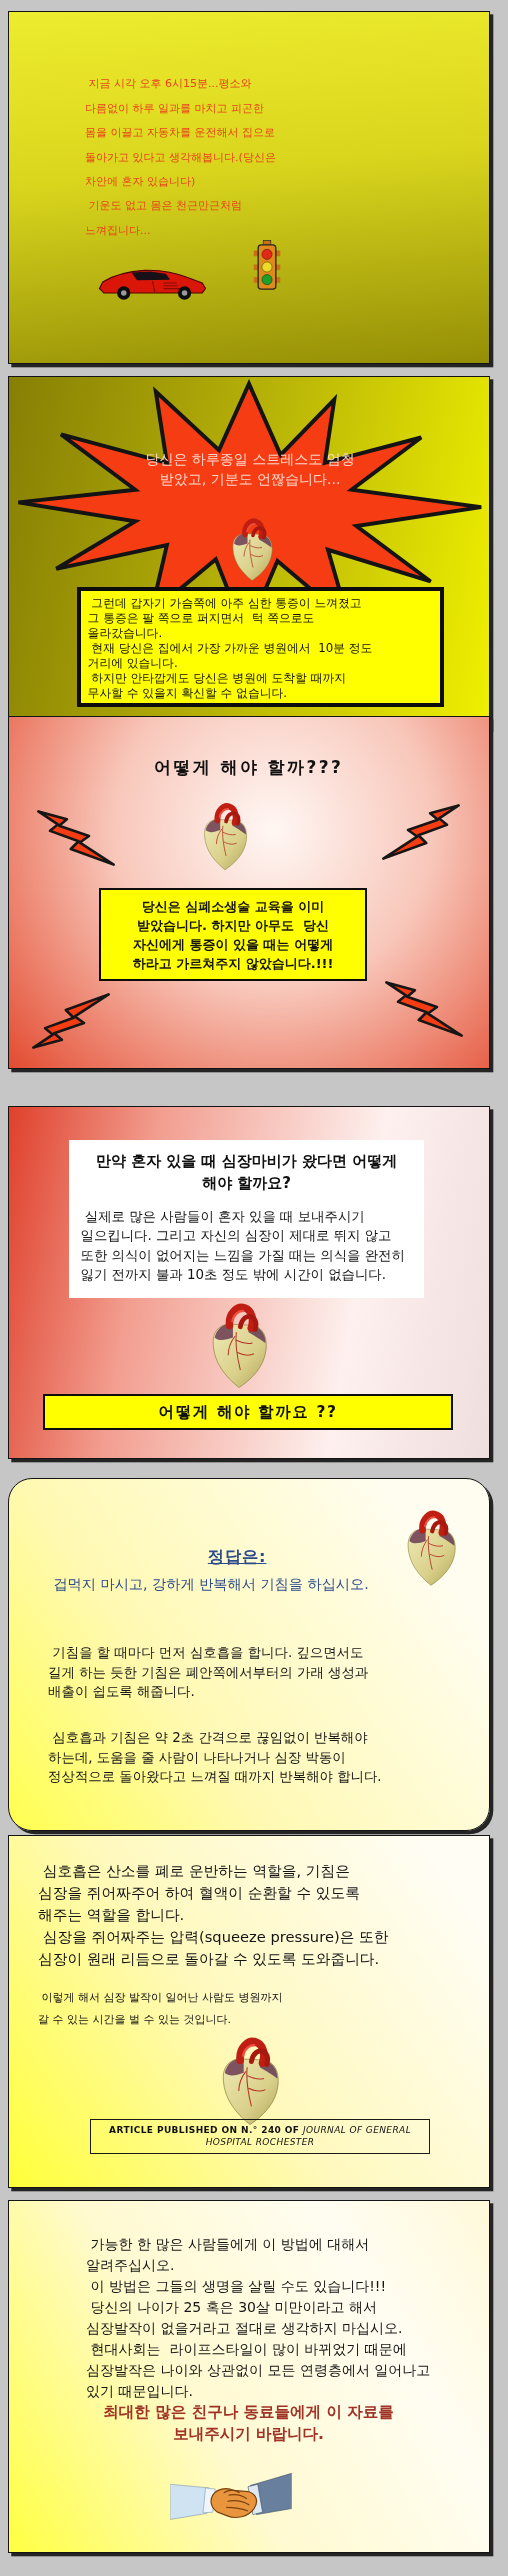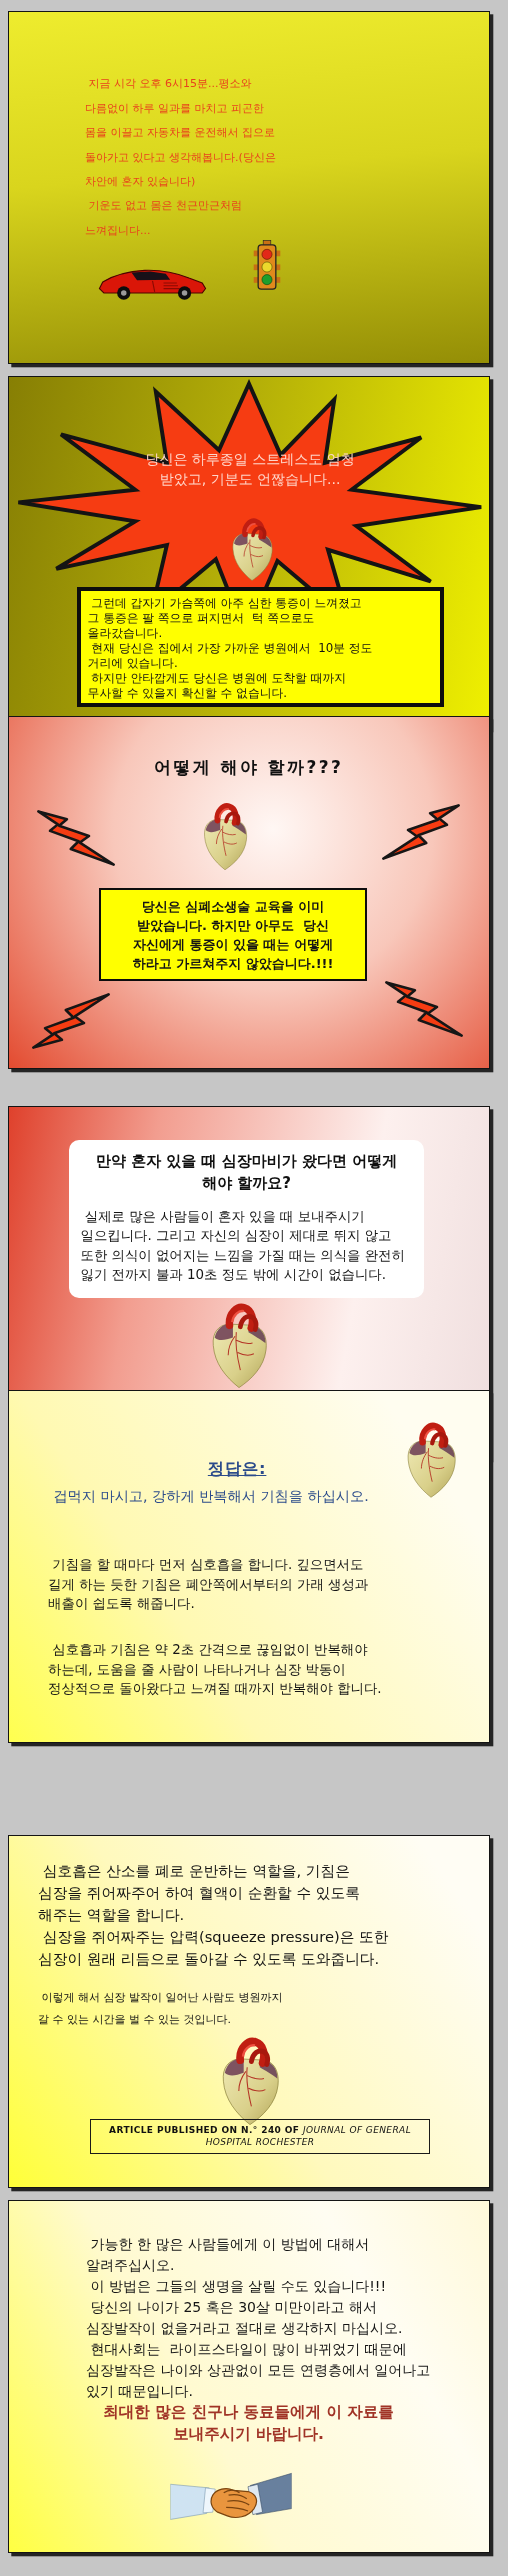--- a/index.html
+++ b/index.html
@@ -6,21 +6,21 @@
   body{font-family:"DejaVu Sans",sans-serif;}
   .page{position:relative;width:508px;height:2576px;background:#c6c6c6;overflow:hidden;}
   .slide{position:absolute;left:8.1px;width:482px;height:353px;border:1.6px solid #141414;
          box-shadow:3.3px 3.3px 0 #242424;box-sizing:border-box;overflow:hidden;}
   .txt{position:absolute;white-space:pre-wrap;margin:0;}
   
   .s1{top:11.4px;background:linear-gradient(175deg,#eeec2e 0%,#d9d51d 45%,#948e06 100%);}
   .s2{top:376px;background:linear-gradient(100deg,#877f04 0%,#b3ae08 45%,#eff000 100%);}
   .s3{top:716px;background:radial-gradient(circle at 55% 32%,#fff7f4 0%,#f8c7ba 45%,#e34b30 100%);}
   .s4{top:1106px;background:linear-gradient(100deg,#df412c 0%,#f29d8f 28%,#fdf0ee 70%,#efdede 100%);}
-  .s5{top:1390px;background:linear-gradient(55deg,#ffff4f 0%,#fff9b2 35%,#fffdf0 85%);}
+  .s5{top:1478px;background:linear-gradient(55deg,#ffff4f 0%,#fff9b2 35%,#fffdf0 85%);border-radius:24px;}
   .s6{top:1835px;background:linear-gradient(55deg,#ffff38 0%,#fff9bd 45%,#fffdf4 90%);}
   .s7{top:2200px;background:linear-gradient(60deg,#ffff42 0%,#fffad0 40%,#fffdf2 75%,#fff9da 100%);}
   
   .s1-text{left:52px;top:60px;width:396px;font-size:11px;line-height:24.4px;color:#e8431c;font-weight:500;margin-left:24px;}
   .car{position:absolute;left:88px;top:251px;width:111px;height:39px;}
   .tlight{position:absolute;left:244px;top:228px;width:28px;height:54px;}
   
   .burst{position:absolute;left:3.3px;top:1.6px;width:474px;height:261px;}
   .burst-text{left:96px;top:73px;width:290px;text-align:center;font-size:14px;line-height:19.5px;
               color:#ffd6ca;font-weight:500;}
@@ -36,21 +36,21 @@
   .bolt-tl{left:28px;top:91px;}
   .bolt-tr{left:373px;top:85px;transform:scaleX(-1);}
   .bolt-bl{left:23px;top:274px;transform:scaleY(-1);}
   .bolt-br{left:376px;top:262px;}
   .s3-box{position:absolute;left:90px;top:171px;width:268px;background:#ffff00;
           border:2.4px solid #0d0d0d;box-sizing:border-box;padding:6.5px 4.9px;}
   .s3-box p{margin:0;white-space:pre-wrap;text-align:center;font-size:13px;line-height:19px;
             font-weight:bold;color:#141414;}
   
   .s4-card{position:absolute;left:60px;top:33px;width:355px;background:#ffffff;padding:9.8px 11.4px 13px;
-           box-sizing:border-box;border-radius:10px;}
+           box-sizing:border-box;}
   .s4-title{margin:0;white-space:pre-wrap;text-align:center;font-size:15px;line-height:22px;
             font-weight:bold;color:#101010;}
   .s4-body{margin:13px 0 0;white-space:pre-wrap;font-size:13.4px;line-height:19.5px;color:#141414;}
   .s4-heart{position:absolute;left:195px;top:194px;width:70px;height:88px;}
   .s4-banner{position:absolute;left:34px;top:287px;width:410px;background:#ffff00;
              border:2.4px solid #0d0d0d;box-sizing:border-box;padding:5.7px 0;}
   .s4-banner p{margin:0;text-align:center;font-size:15.5px;font-weight:bold;color:#101010;letter-spacing:1.6px;}
   
   .s5-heart{position:absolute;left:392px;top:23px;width:60px;height:91px;}
   .s5-label{left:0;top:67px;width:456px;text-align:center;font-size:16.3px;font-weight:bold;

